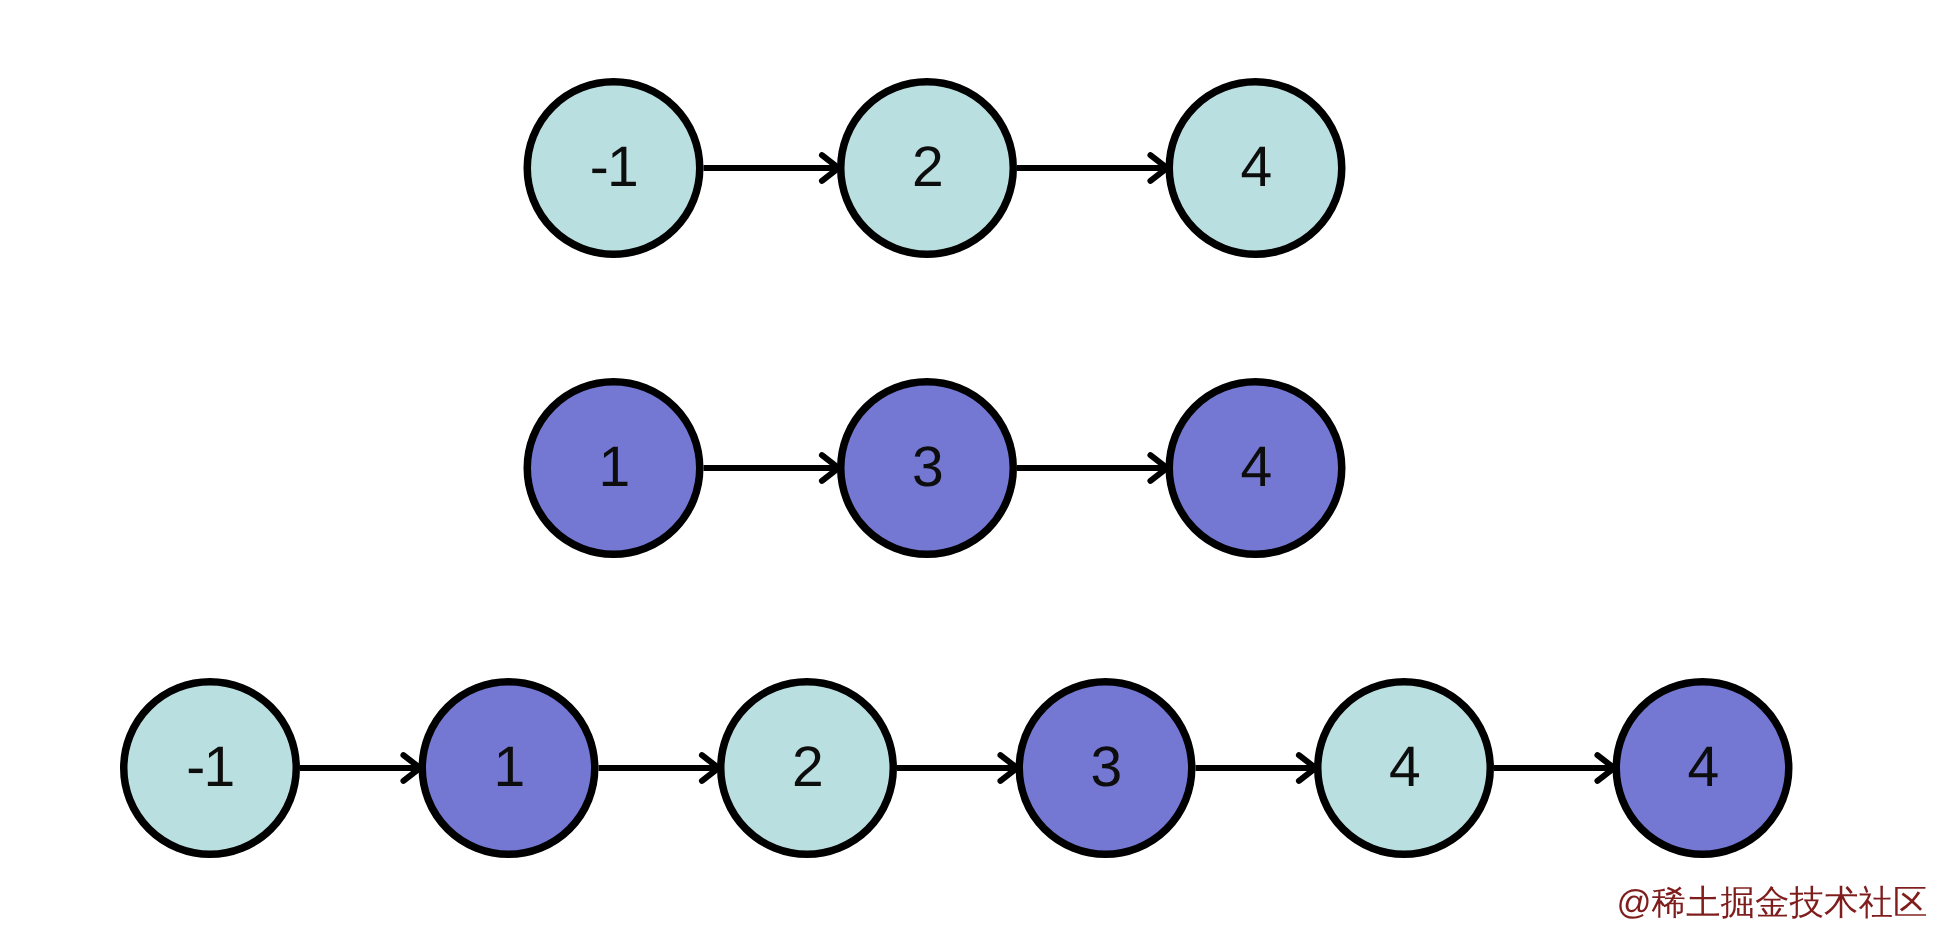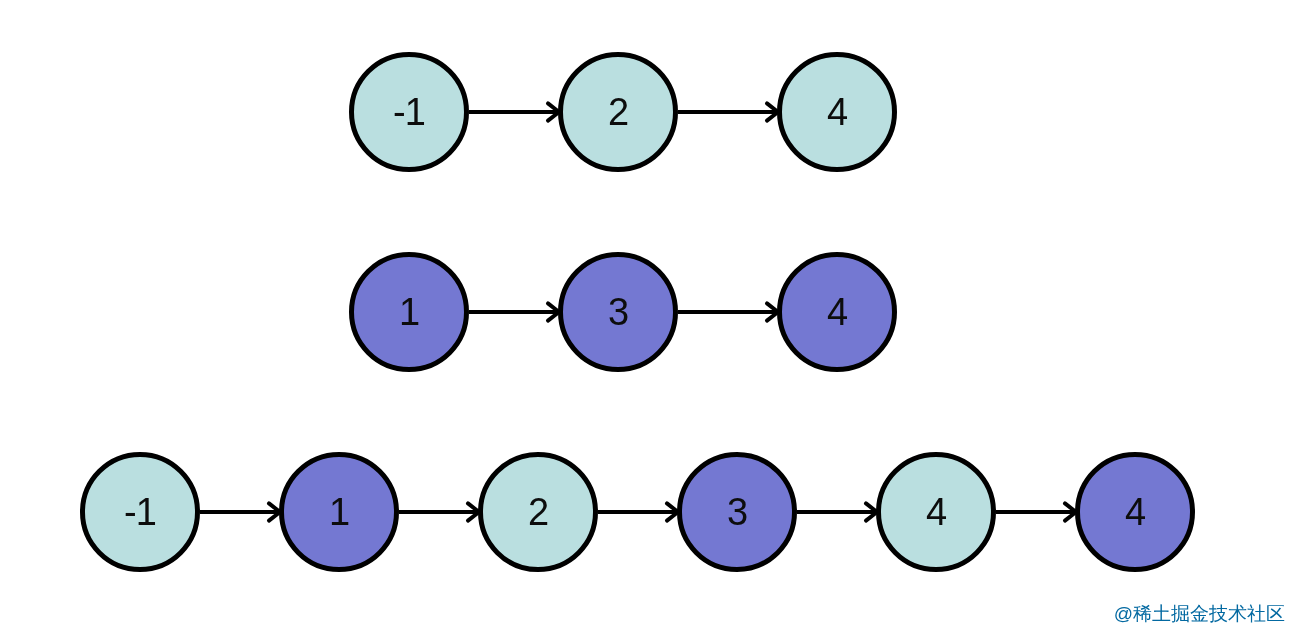--- a/index.html
+++ b/index.html
@@ -56,23 +56,23 @@
     height: 4px;
     background: #000000;
     border-radius: 2px;
     transform-origin: right center;
   }
   .arrow::before { transform: translateY(-50%) rotate(38deg); }
   .arrow::after  { transform: translateY(-50%) rotate(-38deg); }
   .watermark {
     position: absolute;
     right: 16px;
-    bottom: 6px;
-    font-size: 19px;
-    color: #0369a1;
+    bottom: 16px;
+    font-size: 23px;
+    color: #7f1d1d;
     user-select: none;
   }
 </style>
 </head>
 <body>
 
 <div class="canvas">
 
   <div class="row">
     <div class="node" style="left:349px; top:52px;" data-color="teal">

